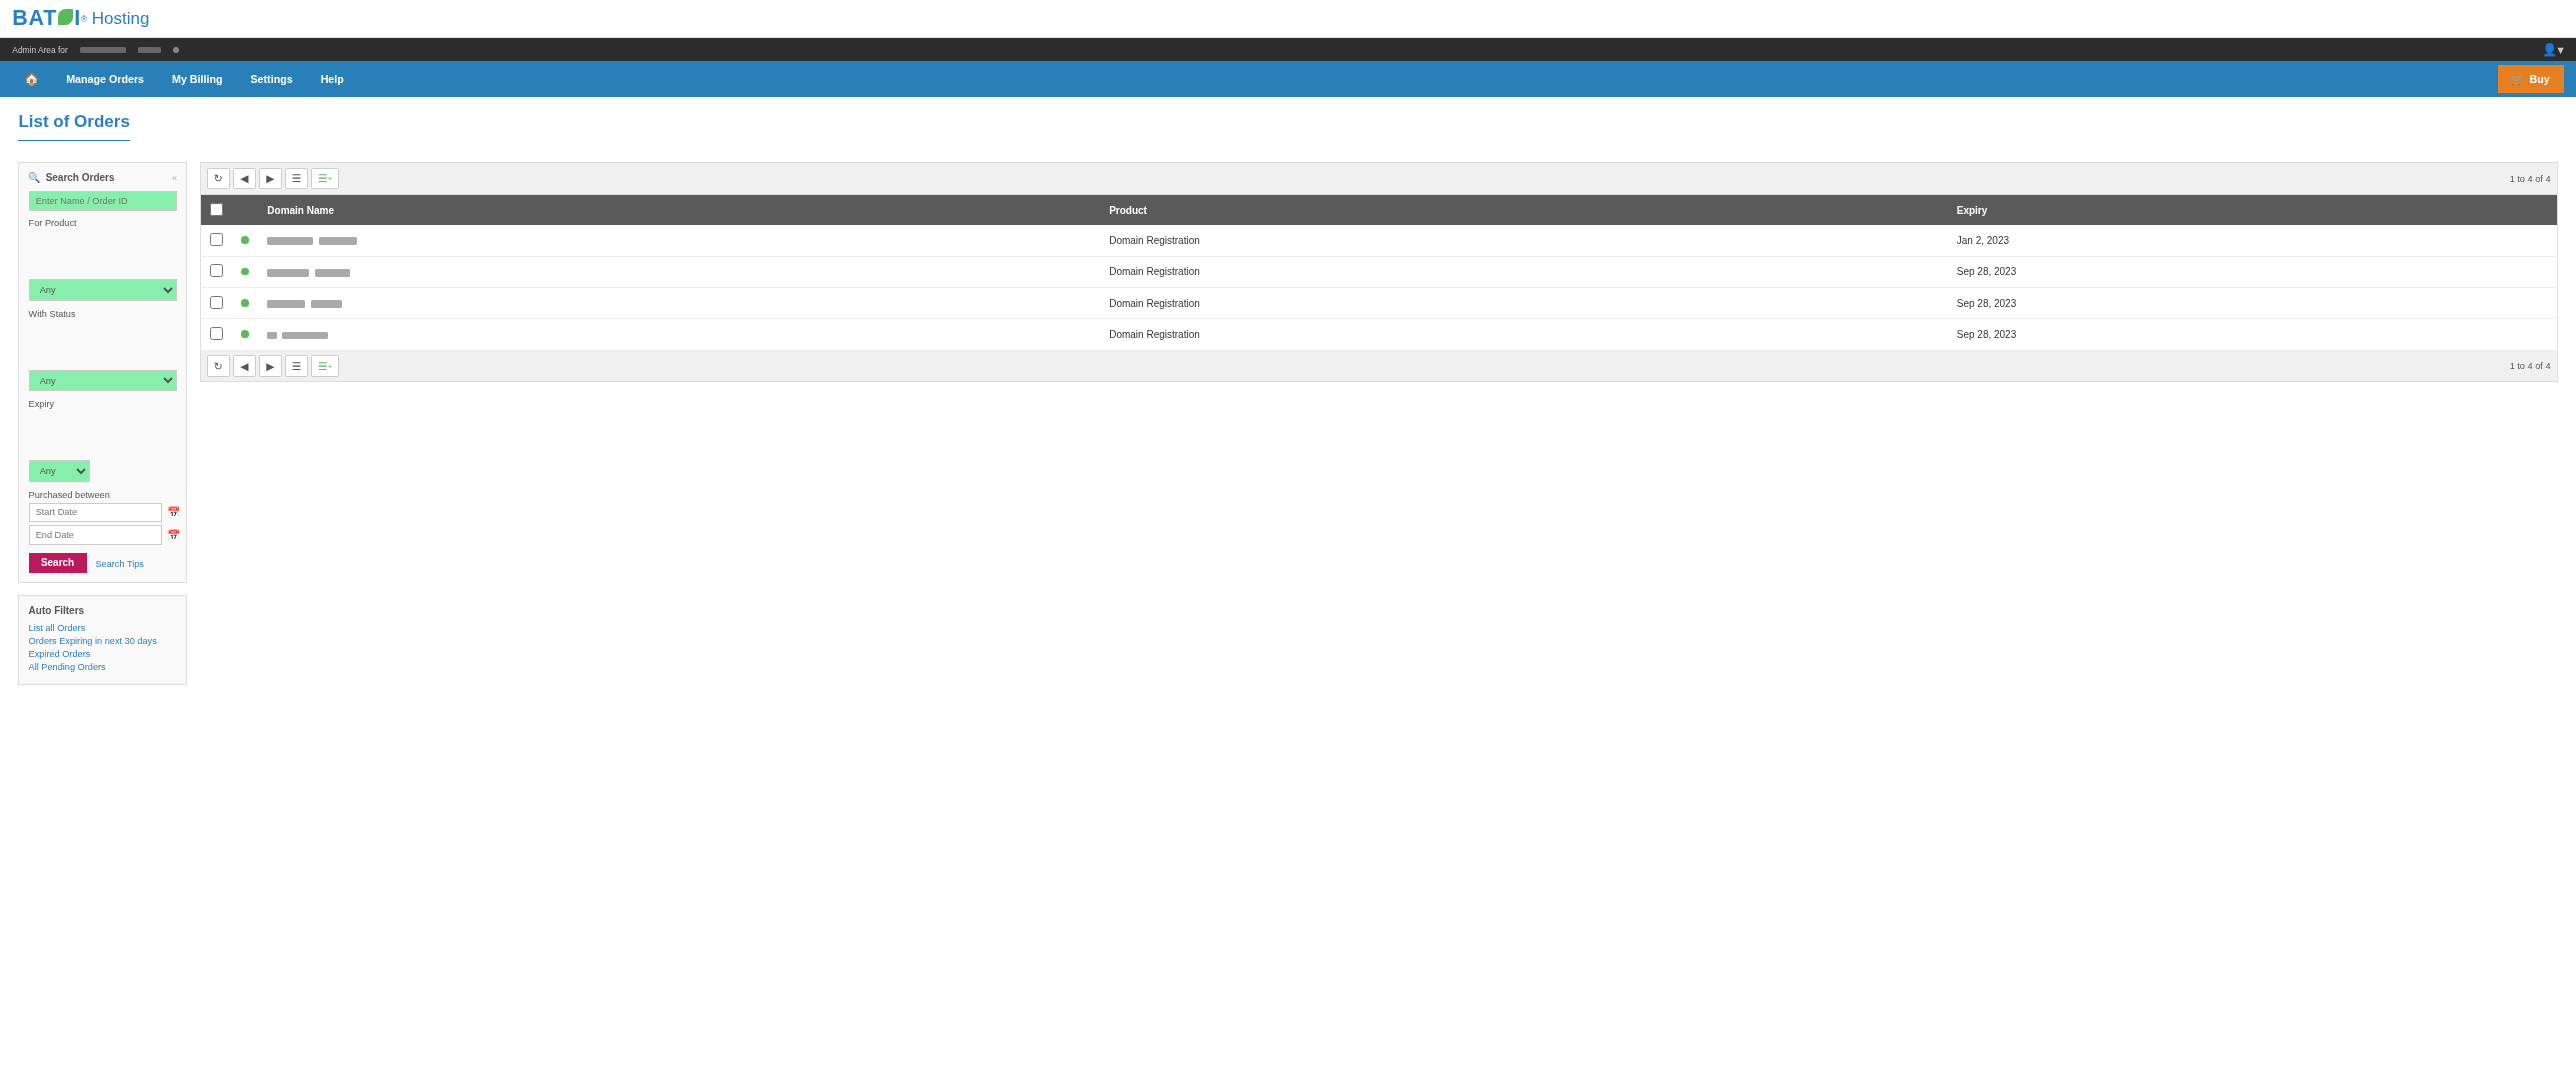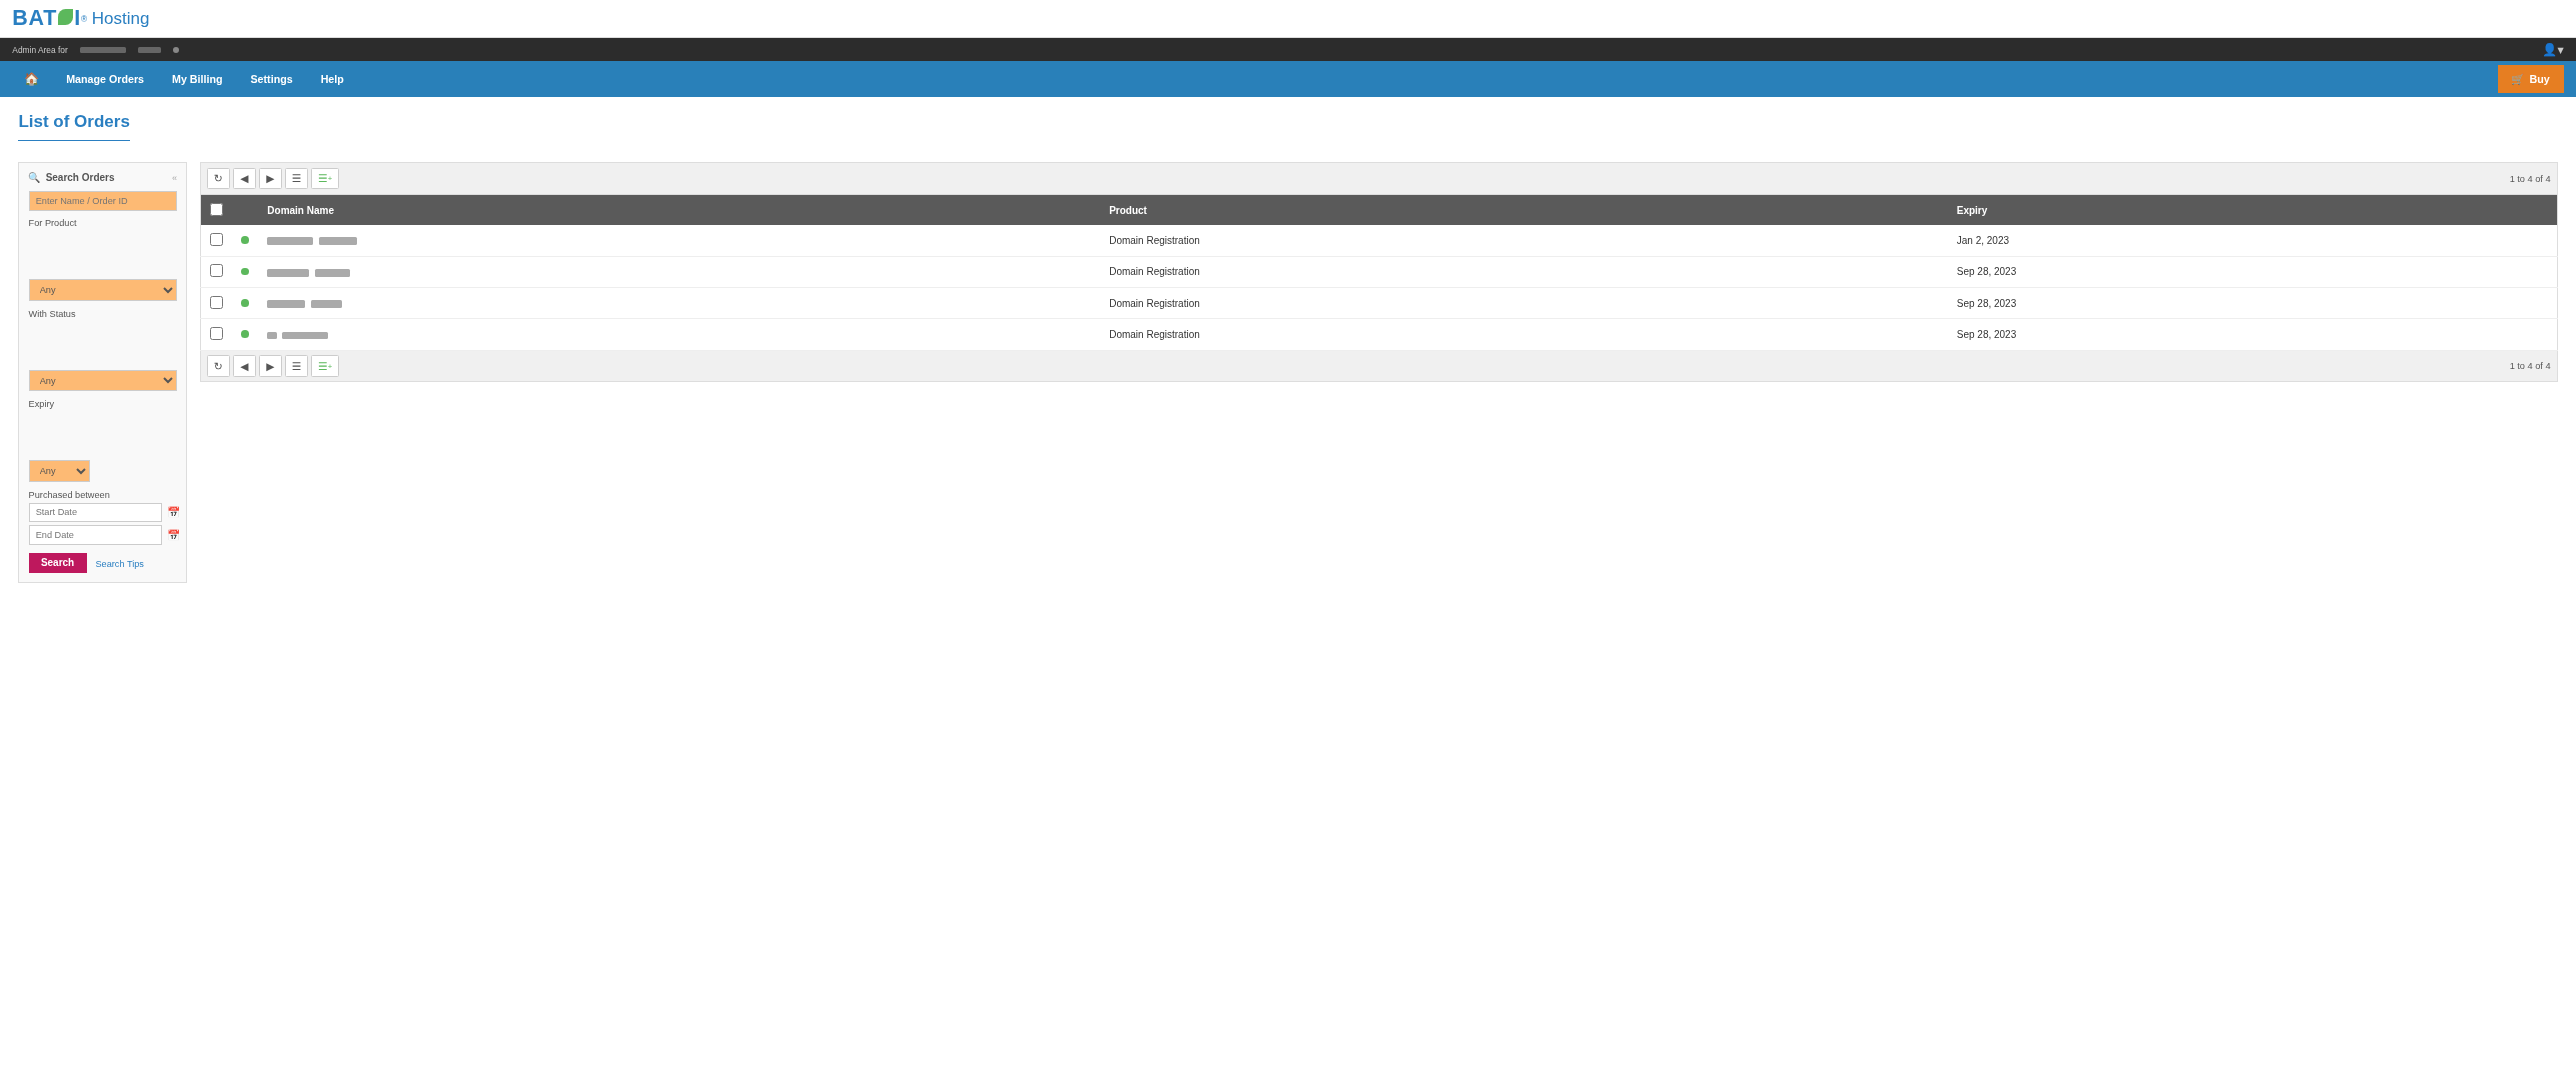--- a/index.html
+++ b/index.html
@@ -142,21 +142,21 @@
       display: block;
       font-size: 9.2px;
       color: #555;
       margin-bottom: 3.1px;
     }
     .form-control {
       width: 100%;
       padding: 3.8px 6.1px;
       border: 0.8px solid #ccc;
       font-size: 9.2px;
-      background: #fdba74;
+      background: #86efac;
       color: #555;
     }
     select.form-control {
       appearance: auto;
       margin-top: 48px;
     }
     .date-input-row {
       display: flex;
       align-items: center;
       gap: 6px;
@@ -396,20 +396,27 @@
             <span class="cal-icon">📅</span>
           </div>
         </div>
 
         <div style="margin-top:6.1px;">
           <button class="search-btn">Search</button>
           <a class="search-tips-link">Search Tips</a>
         </div>
       </div>
 
+      <div class="auto-filters">
+        <div class="auto-filters-title">Auto Filters</div>
+        <a class="filter-link">List all Orders</a>
+        <a class="filter-link">Orders Expiring in next 30 days</a>
+        <a class="filter-link">Expired Orders</a>
+        <a class="filter-link">All Pending Orders</a>
+      </div>
     </div>
 
     <div class="table-area">
 
       <div class="toolbar">
         <div class="toolbar-left">
           <button class="toolbar-btn" title="Refresh">↻</button>
           <button class="toolbar-btn" title="Previous">◀</button>
           <button class="toolbar-btn" title="Next">▶</button>
           <button class="toolbar-btn" title="List">☰</button>

